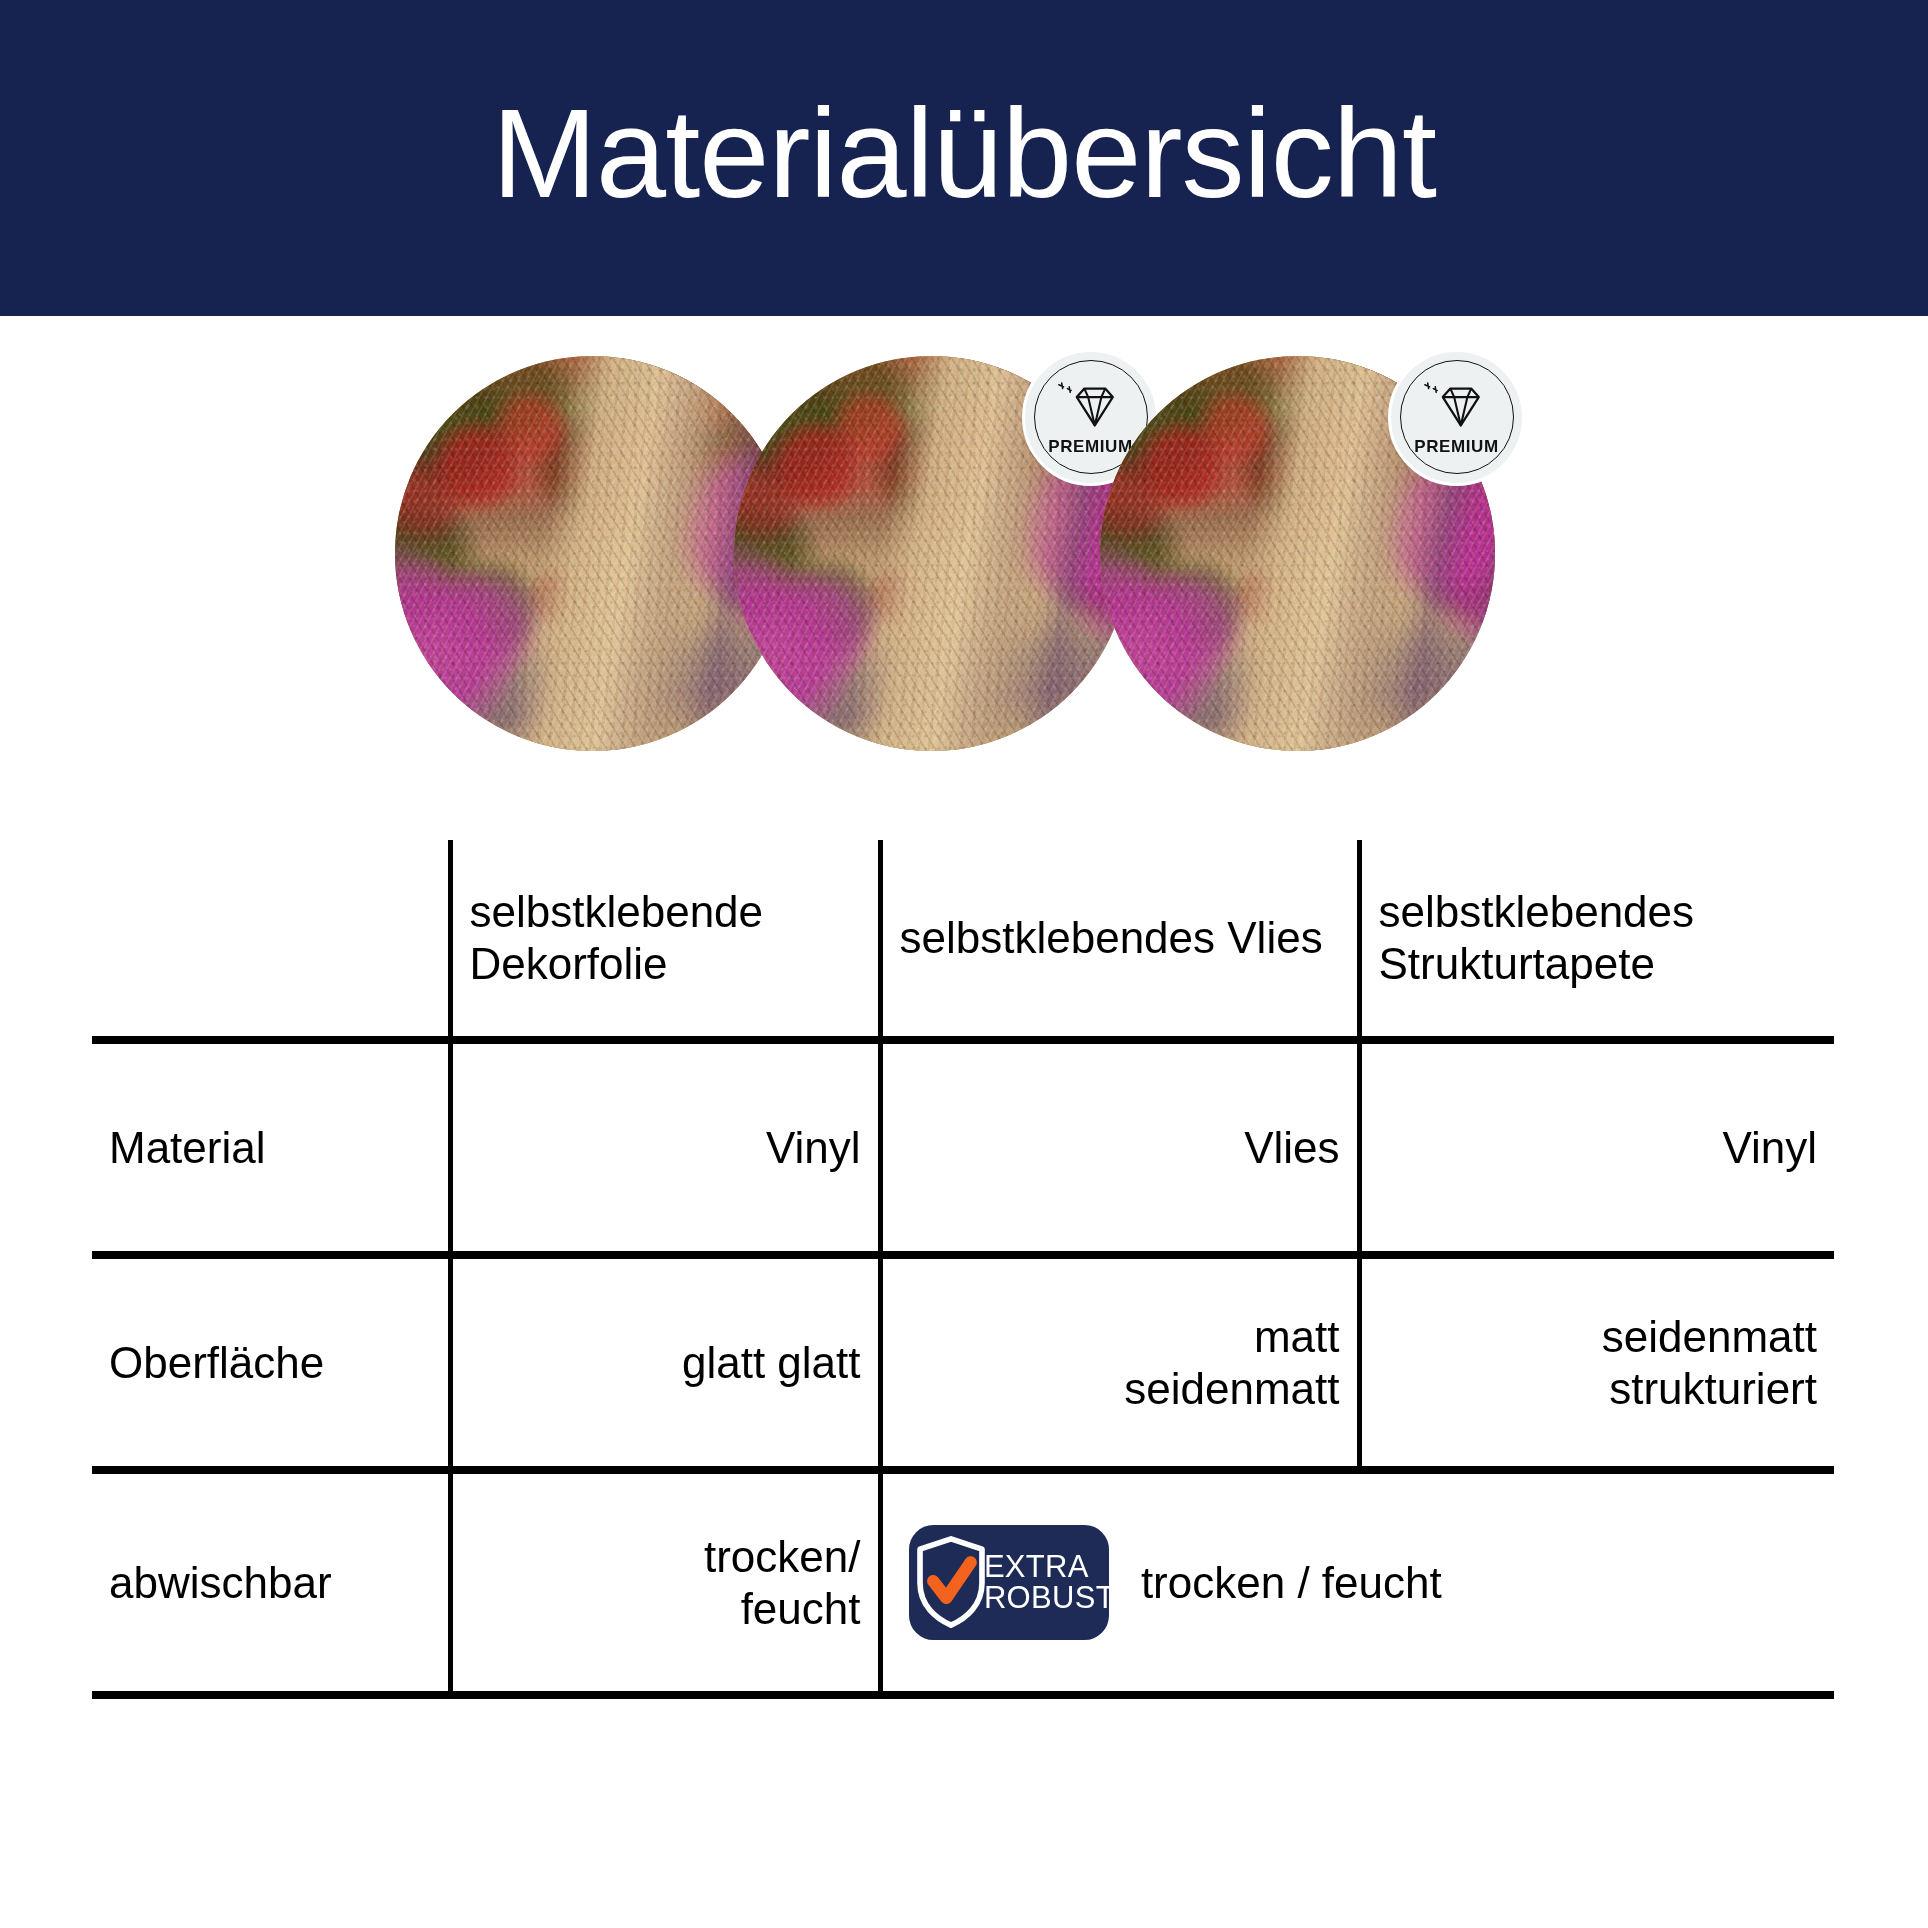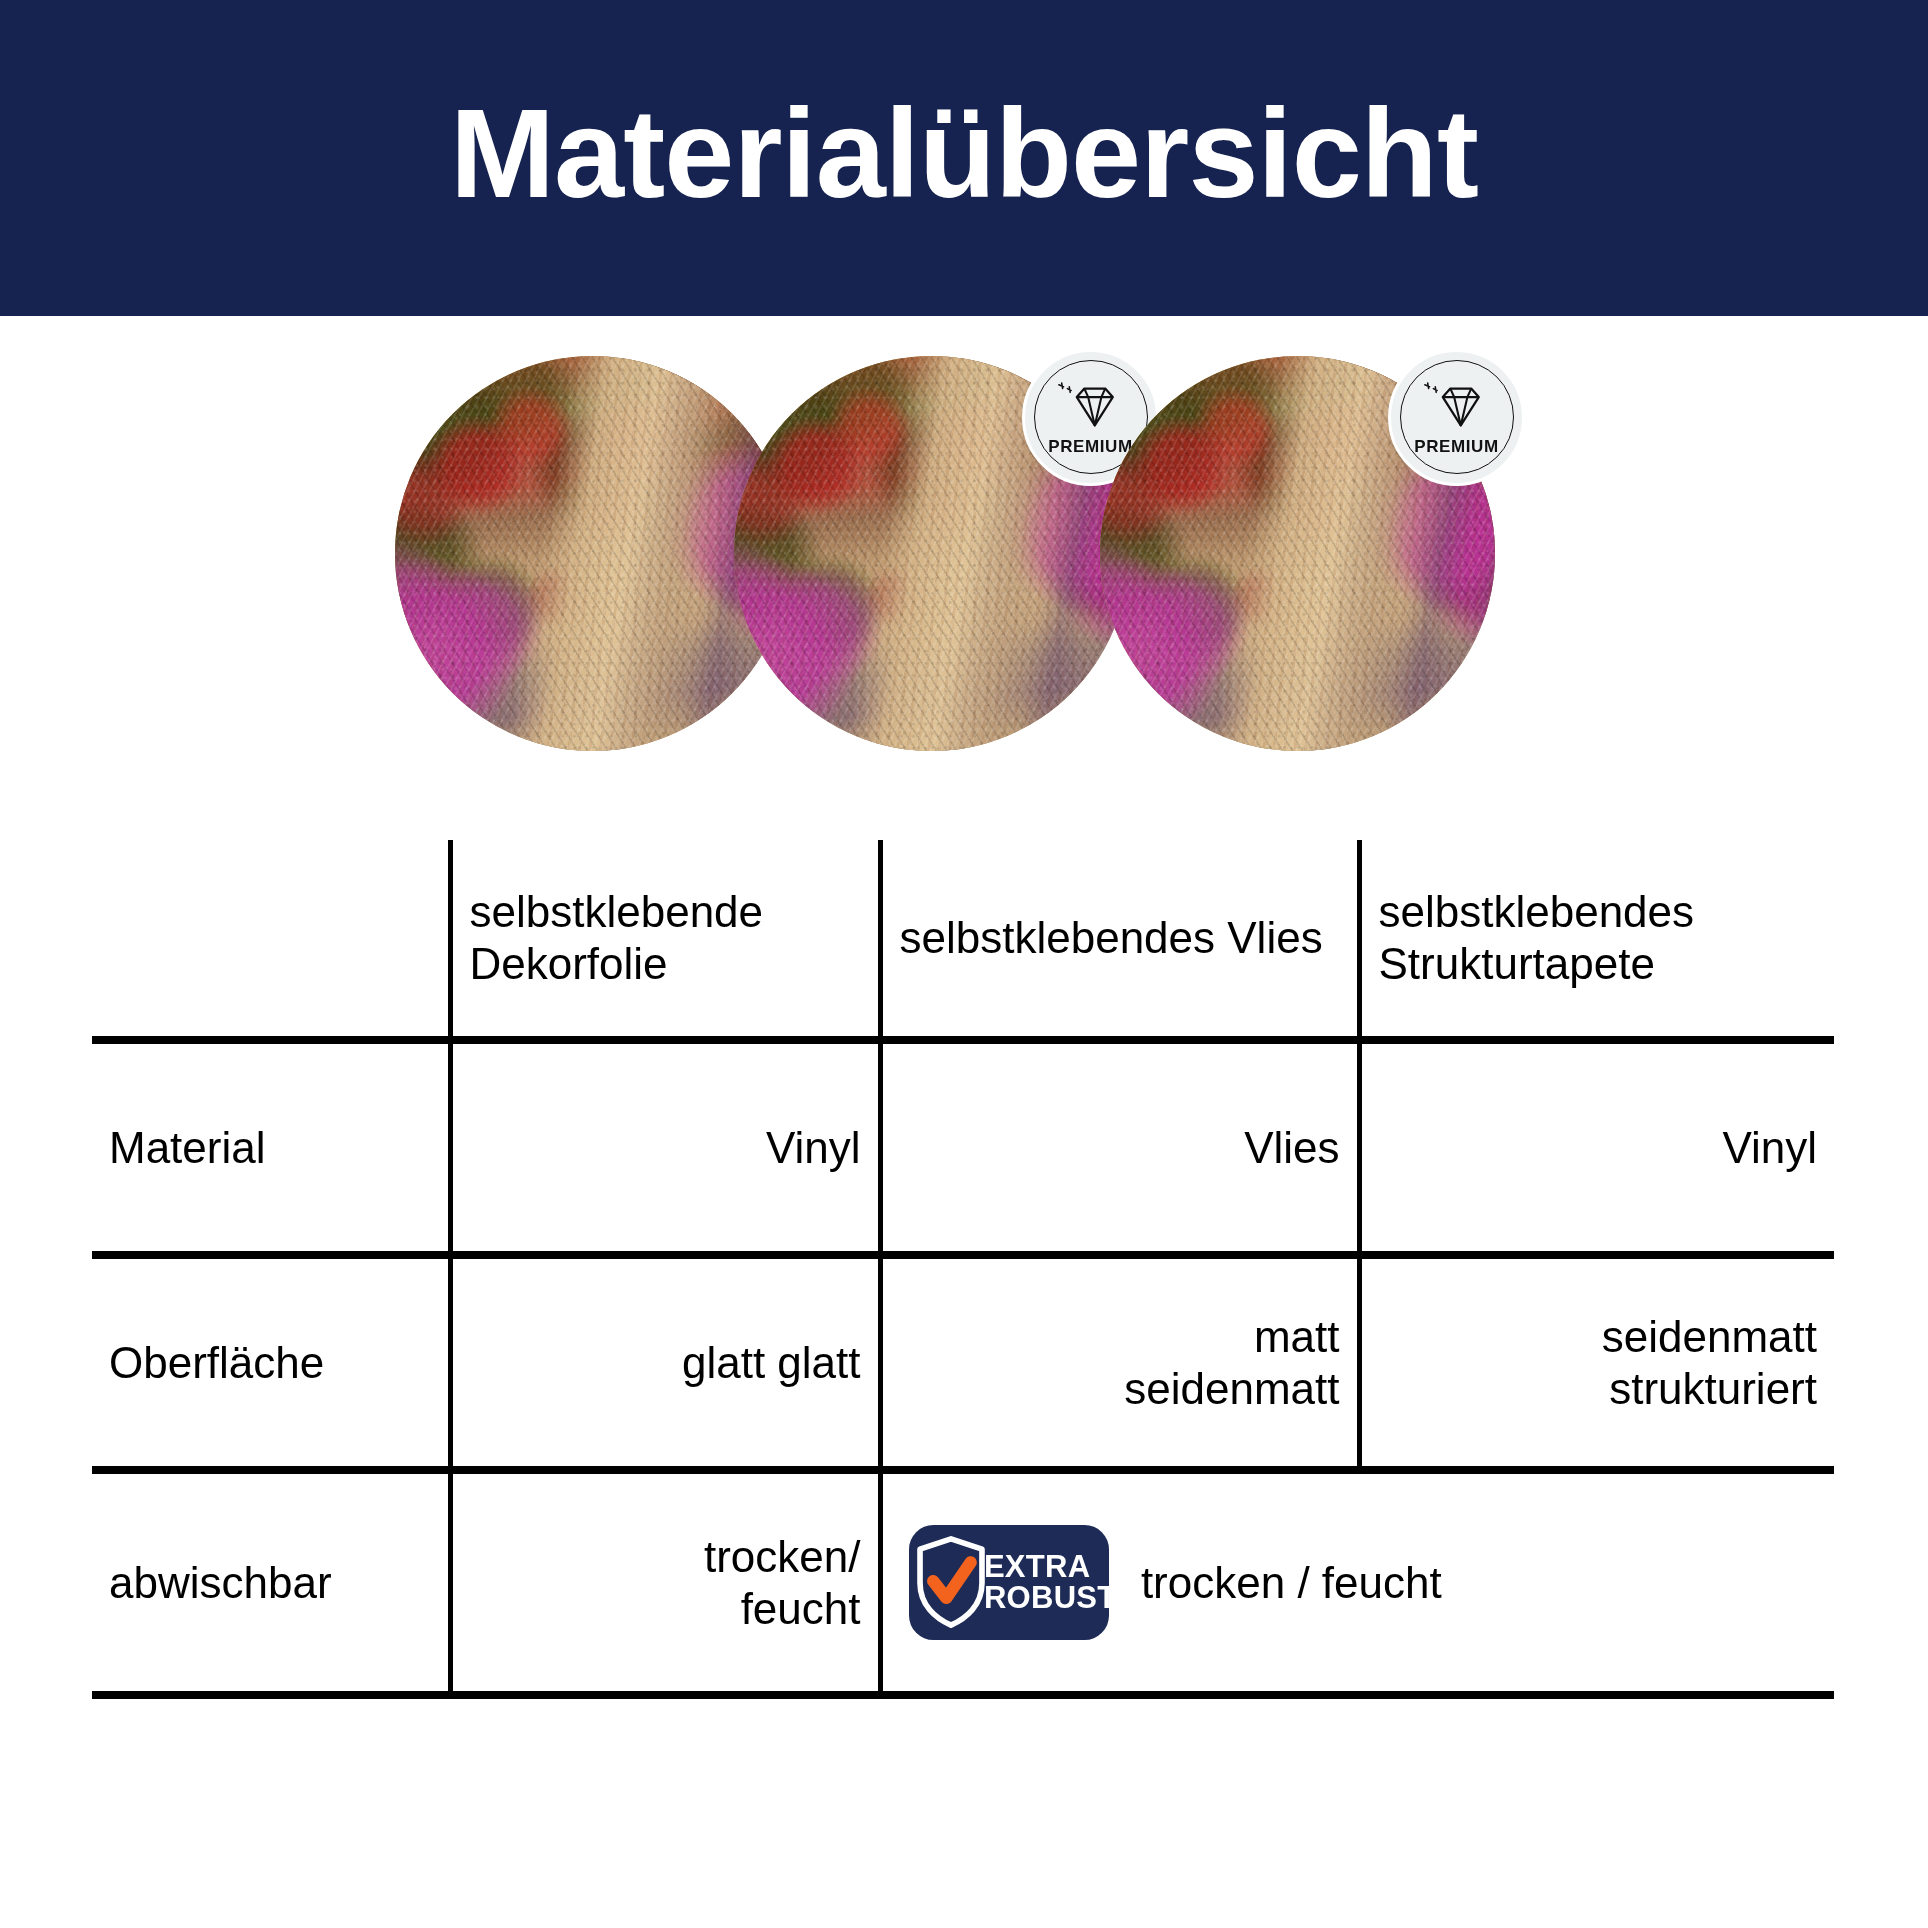--- a/index.html
+++ b/index.html
@@ -13,21 +13,21 @@
 
   
   #header-bar{
     position:absolute;left:0;top:0;width:1928px;height:316px;
     background:#16224f;
     display:flex;align-items:center;justify-content:center;
   }
   #page-title{
     color:#ffffff;
     font-size:126px;
-    font-weight:bold;
+    font-weight:normal;
     letter-spacing:-0.9px;
     line-height:1;
     white-space:nowrap;
     transform:translateY(-3.8px);
   }
 
   
   #swatch-row{
     position:absolute;left:0;top:356px;width:1928px;height:395px;
   }
@@ -177,21 +177,21 @@
     background:#1d2b56;
     border-radius:24.5px;
     flex:0 0 auto;
     display:flex;align-items:center;
   }
   .robust-shield{
     position:absolute;left:7.5px;top:11.3px;width:70px;height:92px;
   }
   .robust-text{
     position:absolute;left:75px;top:50%;transform:translateY(-50%);
-    color:#fff;font-weight:bold;font-size:31px;line-height:1.02;
+    color:#fff;font-weight:normal;font-size:31px;line-height:1.02;
     letter-spacing:0.3px;white-space:nowrap;
   }
   .robust-text .l2{display:block;}
   .robust-word{font-size:44px;color:#000;white-space:nowrap;}
 </style>
 </head>
 <body>
 
 <div id="header-bar">
   <div id="page-title">Materialübersicht</div>

